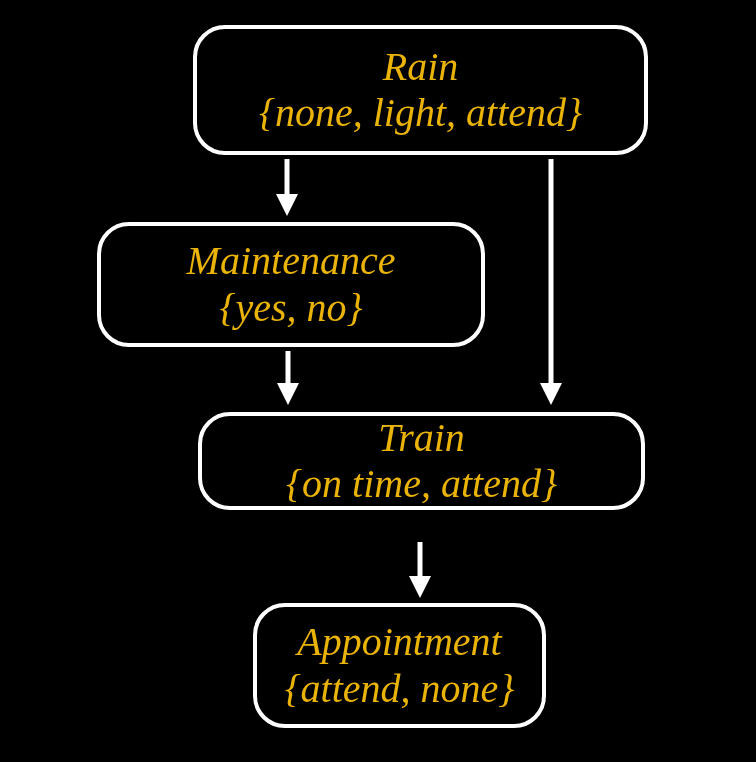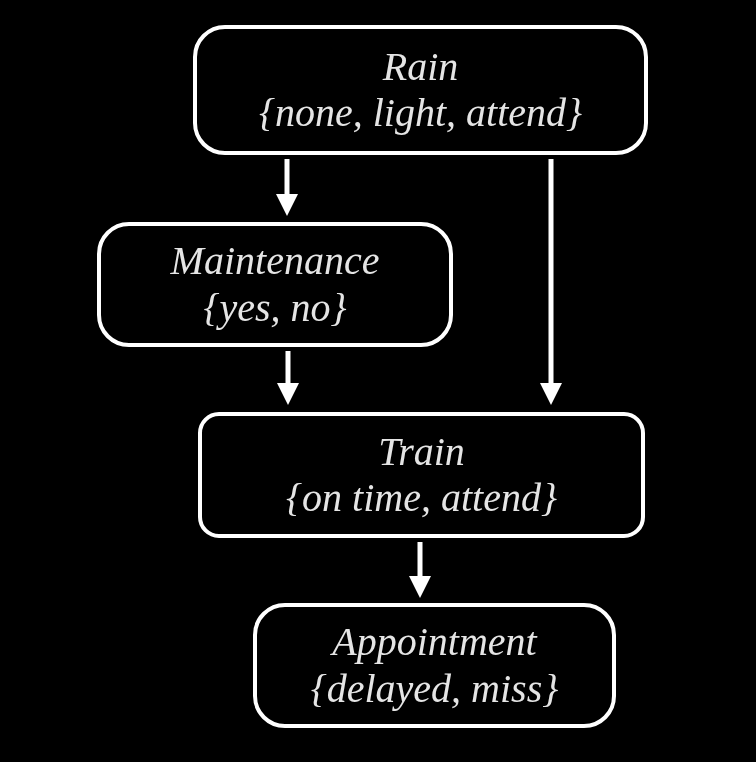--- a/index.html
+++ b/index.html
@@ -28,34 +28,34 @@
   }
   .edge-head {
     fill: #ffffff;
   }
   .node {
     position: absolute;
     box-sizing: border-box;
     border: 4px solid #ffffff;
     border-radius: 32px;
     background: #000000;
-    color: #e5e5e5;
+    color: #eab308;
     font-style: italic;
     font-size: 40px;
     line-height: 1.16;
     text-align: center;
     display: flex;
     flex-direction: column;
     align-items: center;
     justify-content: center;
   }
   .node-rain        { left: 193px; top: 25px;  width: 455px; height: 130px; }
-  .node-maintenance { left: 97px;  top: 222px; width: 356px; height: 125px; }
-  .node-train       { left: 198px; top: 412px; width: 447px; height: 126px; border-radius: 21px; }
-  .node-appointment { left: 253px; top: 603px; width: 363px; height: 125px; justify-content: center; }
+  .node-maintenance { left: 97px;  top: 222px; width: 388px; height: 125px; }
+  .node-train       { left: 198px; top: 412px; width: 447px; height: 98px; }
+  .node-appointment { left: 253px; top: 603px; width: 293px; height: 125px; justify-content: center; }
   .node-label, .node-states {
     white-space: nowrap;
   }
 </style>
 </head>
 <body>
 
 <div class="canvas">
 
   <svg class="edges" width="756" height="762" viewBox="0 0 756 762" aria-hidden="true">
@@ -91,16 +91,16 @@
     <div class="node-states">{yes, no}</div>
   </div>
 
   <div class="node node-train">
     <div class="node-label">Train</div>
     <div class="node-states">{on time, attend}</div>
   </div>
 
   <div class="node node-appointment">
     <div class="node-label">Appointment</div>
-    <div class="node-states">{delayed, miss}</div>
+    <div class="node-states">{attend, none}</div>
   </div>
 
 </div>
 
 </body></html>

